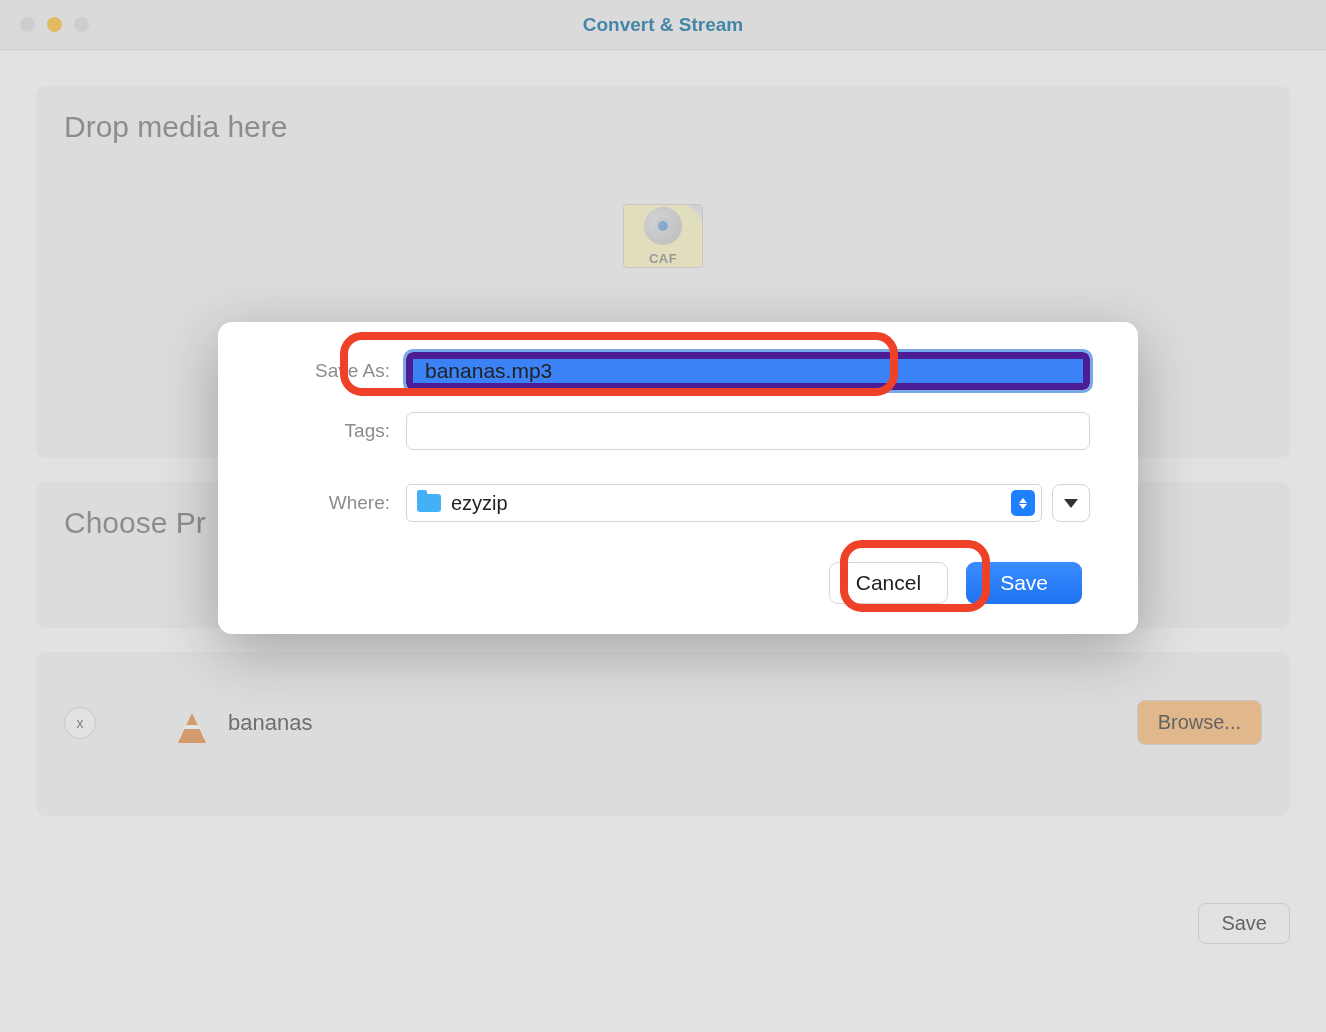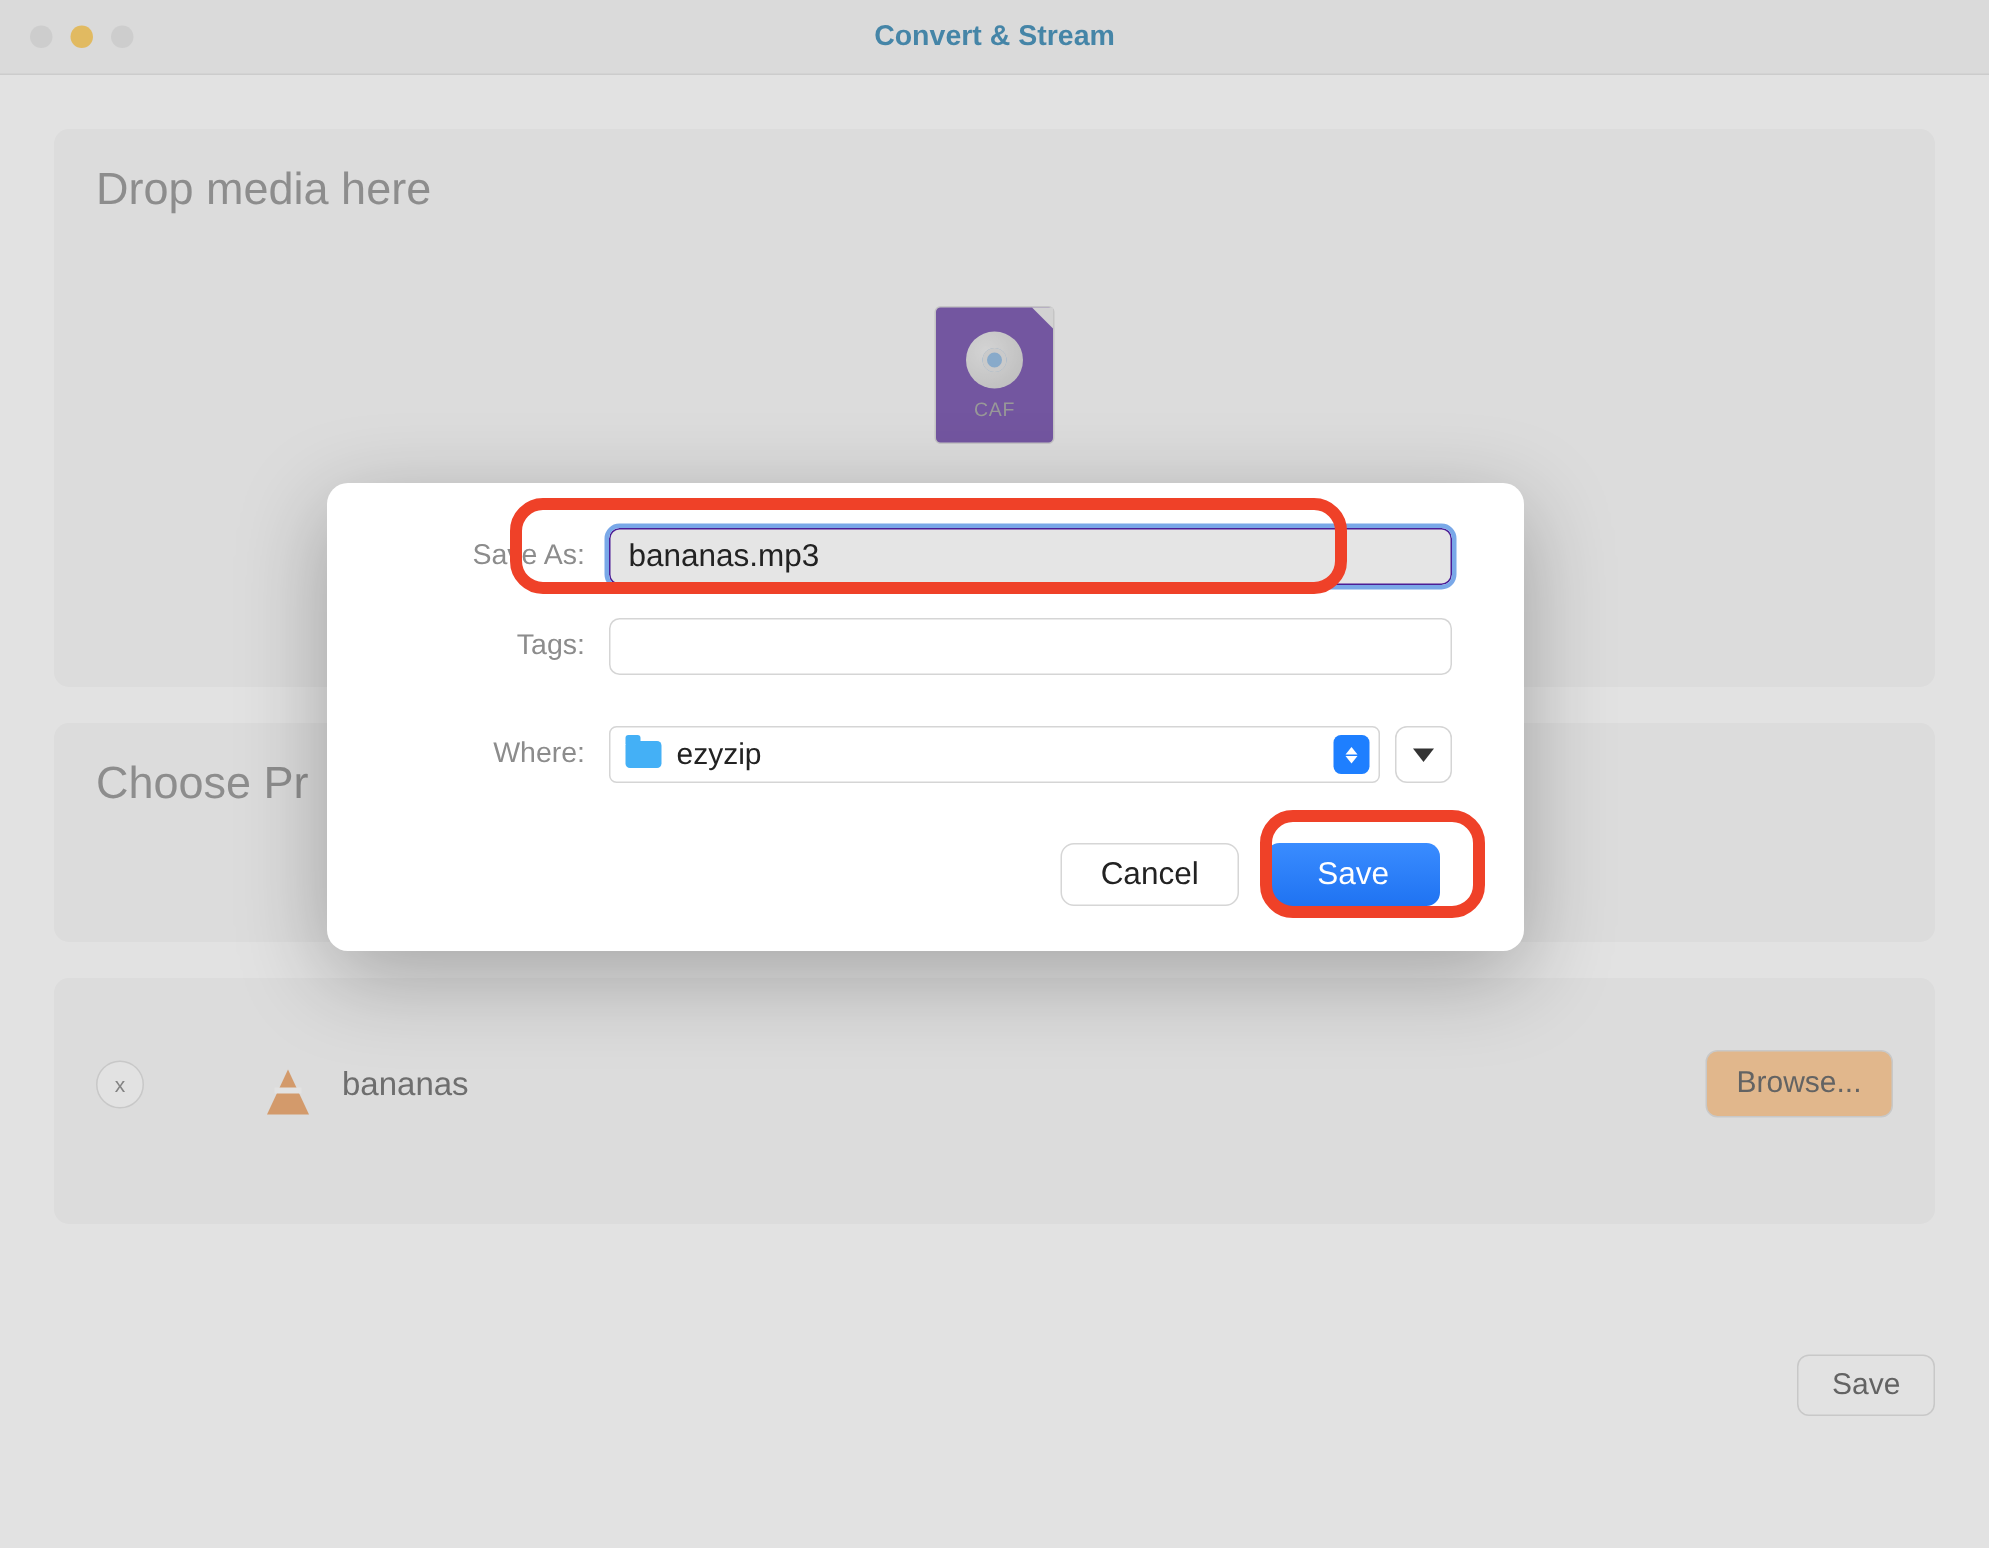--- a/index.html
+++ b/index.html
@@ -73,30 +73,31 @@
     .file-thumb {
       position: absolute;
       left: 50%;
       top: 118px;
       transform: translateX(-50%);
       width: 80px;
       text-align: center;
     }
     .file-thumb-page {
       width: 80px;
-      height: 92px;
-      background: #4c1d95;
+      height: 64px;
+      background: #fef9c3;
       border: 1px solid #d0d0d0;
       border-radius: 4px;
       display: flex;
       flex-direction: column;
       align-items: center;
       justify-content: center;
       gap: 6px;
       position: relative;
+      font-weight: bold;
     }
     .file-thumb-page::before {
       content: "";
       position: absolute;
       top: 0; right: 0;
       border-style: solid;
       border-width: 0 14px 14px 0;
       border-color: transparent #e5e5e5 transparent transparent;
     }
     .qt-icon {
@@ -195,21 +196,21 @@
       inset: 0;
       background: rgba(180,180,180,0.38);
       pointer-events: none;
     }
     
     
     .sheet {
       position: absolute;
       left: 218px;
       top: 322px;
-      width: 798px;
+      width: 920px;
       height: 312px;
       background: #ffffff;
       border-radius: 14px;
       box-shadow: 0 16px 60px rgba(0,0,0,0.28);
       padding: 30px 48px 30px 48px;
     }
     .form-row {
       display: flex;
       align-items: center;
       margin-bottom: 22px;
@@ -225,24 +226,24 @@
     .text-input {
       flex: 1;
       height: 38px;
       border: 1px solid #d5d5d5;
       border-radius: 7px;
       padding: 0 12px;
       font-size: 21px;
       color: #222;
     }
     .text-input.focused {
-      border: 1px solid #4c1d95;
+      border: 7px solid #4c1d95;
       outline: 3px solid #79a8e8;
       outline-offset: 0;
-      background:#e5e5e5;
+      background:#3b82f6;
     }
     
     
     .hl-saveas {
       position:absolute;
       left: 340px;
       top: 332px;
       width: 558px;
       height: 64px;
       border: 8px solid #ef4128;

